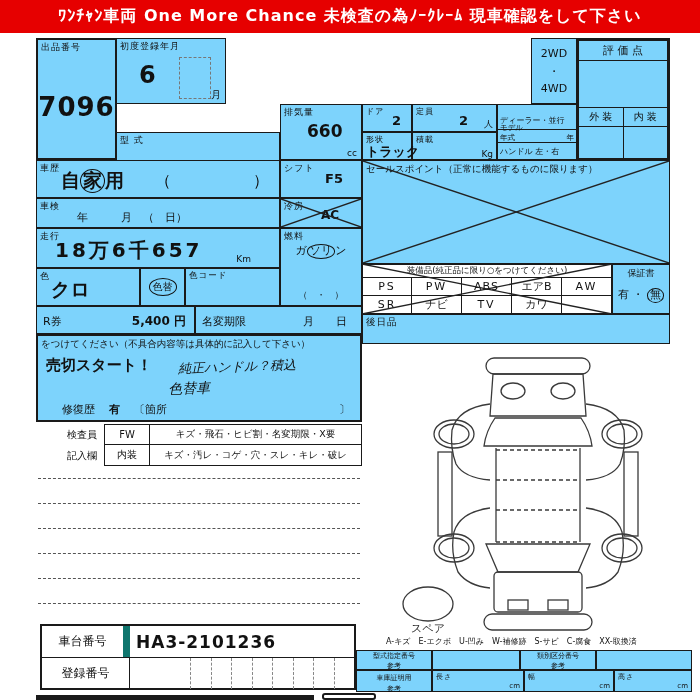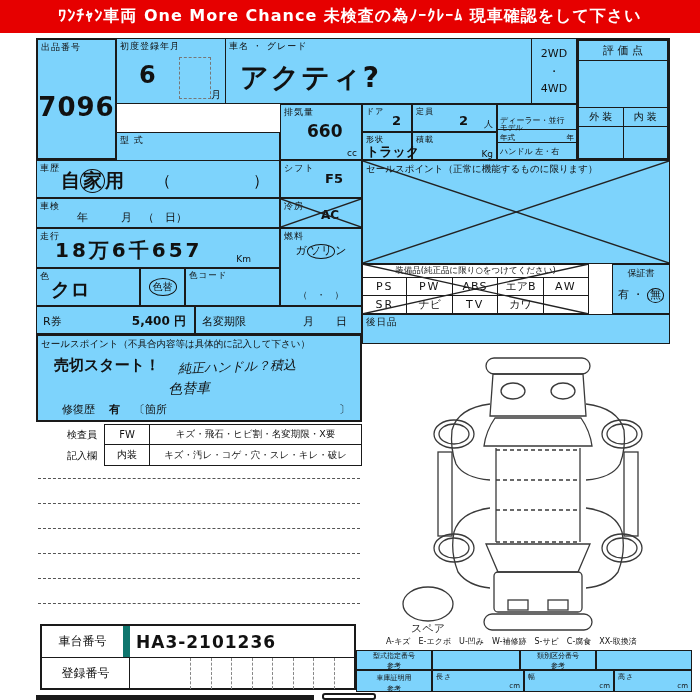--- a/index.html
+++ b/index.html
@@ -34,24 +34,20 @@
     <div class="abs" style="left:0;top:52px;width:100%;text-align:center;font-size:26px;font-weight:bold;letter-spacing:1px;">7096</div>
   </div>
 
   <div class="cell" style="left:116px;top:38px;width:110px;height:66px;">
     <span class="lbl">初度登録年月</span>
     <span class="abs val" style="left:22px;top:22px;font-size:24px;">6</span>
     <div class="abs" style="left:62px;top:18px;width:32px;height:42px;border:1px dashed #777;"></div>
     <span class="abs" style="right:4px;bottom:1px;font-size:10px;">月</span>
   </div>
 
-  <div class="cell" style="left:225px;top:38px;width:307px;height:66px;">
-    <span class="lbl">車名 ・ グレード</span>
-    <div class="abs val" style="left:14px;top:20px;font-size:28px;letter-spacing:2px;">アクティ?</div>
-  </div>
 
   <div class="cell" style="left:531px;top:38px;width:46px;height:66px;">
     <div class="abs" style="left:0;top:6px;width:100%;text-align:center;font-size:11px;line-height:1.6;">
       <div>2WD</div>
       <div>・</div>
       <div>4WD</div>
     </div>
   </div>
 
   <div class="cell" style="left:576px;top:38px;width:94px;height:123px;border-width:3px;">
@@ -160,22 +156,22 @@
   <div class="cell" style="left:36px;top:306px;width:159px;height:28px;">
     <span class="abs" style="left:6px;top:7px;font-size:11px;">R券</span>
     <span class="abs val" style="right:8px;top:6px;font-size:12px;">5,400 円</span>
   </div>
   <div class="cell" style="left:195px;top:306px;width:167px;height:28px;">
     <span class="abs" style="left:6px;top:7px;font-size:11px;">名変期限</span>
     <span class="abs" style="right:14px;top:7px;font-size:11px;">月　　日</span>
   </div>
 
   <div class="cell" style="left:36px;top:334px;width:326px;height:88px;border-width:2px;">
-    <div class="abs" style="left:3px;top:2px;font-size:9.5px;white-space:nowrap;">セールスポイント（不具合内容等は具体的に記入して下さい）</div>
-    <span class="abs val" style="left:16px;top:20px;font-size:15px;">売切スタート！</span>
+    <div class="abs" style="left:3px;top:2px;font-size:9.5px;white-space:nowrap;">をつけてください（不具合内容等は具体的に記入して下さい）</div>
+    <span class="abs val" style="left:8px;top:20px;font-size:15px;">売切スタート！</span>
     <span class="abs hand" style="left:140px;top:22px;font-size:13px;transform:rotate(-2deg);">純正ハンドル？積込</span>
     <span class="abs hand" style="left:130px;top:44px;font-size:14px;transform:rotate(-2deg);">色替車</span>
     <div class="abs" style="left:24px;bottom:3px;font-size:11px;">
       <span>修復歴</span>&nbsp;&nbsp;&nbsp;
       <span class="val">有</span>&nbsp;&nbsp;&nbsp;
       <span>〔箇所</span>
     </div>
     <span class="abs" style="right:10px;bottom:3px;font-size:11px;">〕</span>
   </div>
 
@@ -200,21 +196,21 @@
   <div class="dashline" style="left:38px;top:603px;width:322px;"></div>
 
   <div class="cell" style="left:362px;top:160px;width:308px;height:104px;border-width:1.5px;">
     <div class="abs" style="left:3px;top:2px;font-size:9.5px;white-space:nowrap;">セールスポイント（正常に機能するものに限ります）</div>
     <svg class="xover" viewBox="0 0 100 100" preserveAspectRatio="none">
       <line x1="0" y1="0" x2="100" y2="100"></line>
         <line x1="0" y1="100" x2="100" y2="0"></line>
     </svg>
   </div>
 
-  <div class="abs" style="left:362px;top:264px;width:227px;height:50px;">
+  <div class="abs" style="left:362px;top:264px;width:250px;height:50px;">
     <div class="center" style="height:14px;font-size:8.5px;border:1px solid #1a1a1a;box-sizing:border-box;">装備品(純正品に限り○をつけてください)</div>
     <div style="display:flex;height:18px;">
       <div class="center" style="width:50px;font-size:11px;letter-spacing:2px;border:1px solid #1a1a1a;border-top:none;box-sizing:border-box;">PS</div>
       <div class="center" style="width:50px;font-size:11px;letter-spacing:2px;border:1px solid #1a1a1a;border-top:none;border-left:none;box-sizing:border-box;">PW</div>
       <div class="center" style="width:50px;font-size:11px;letter-spacing:1px;border:1px solid #1a1a1a;border-top:none;border-left:none;box-sizing:border-box;">ABS</div>
       <div class="center" style="width:50px;font-size:11px;border:1px solid #1a1a1a;border-top:none;border-left:none;box-sizing:border-box;">エアB</div>
       <div class="center" style="width:50px;font-size:11px;letter-spacing:2px;border:1px solid #1a1a1a;border-top:none;border-left:none;box-sizing:border-box;">AW</div>
     </div>
     <div style="display:flex;height:18px;">
       <div class="center" style="width:50px;font-size:11px;letter-spacing:2px;border:1px solid #1a1a1a;border-top:none;box-sizing:border-box;">SR</div>

